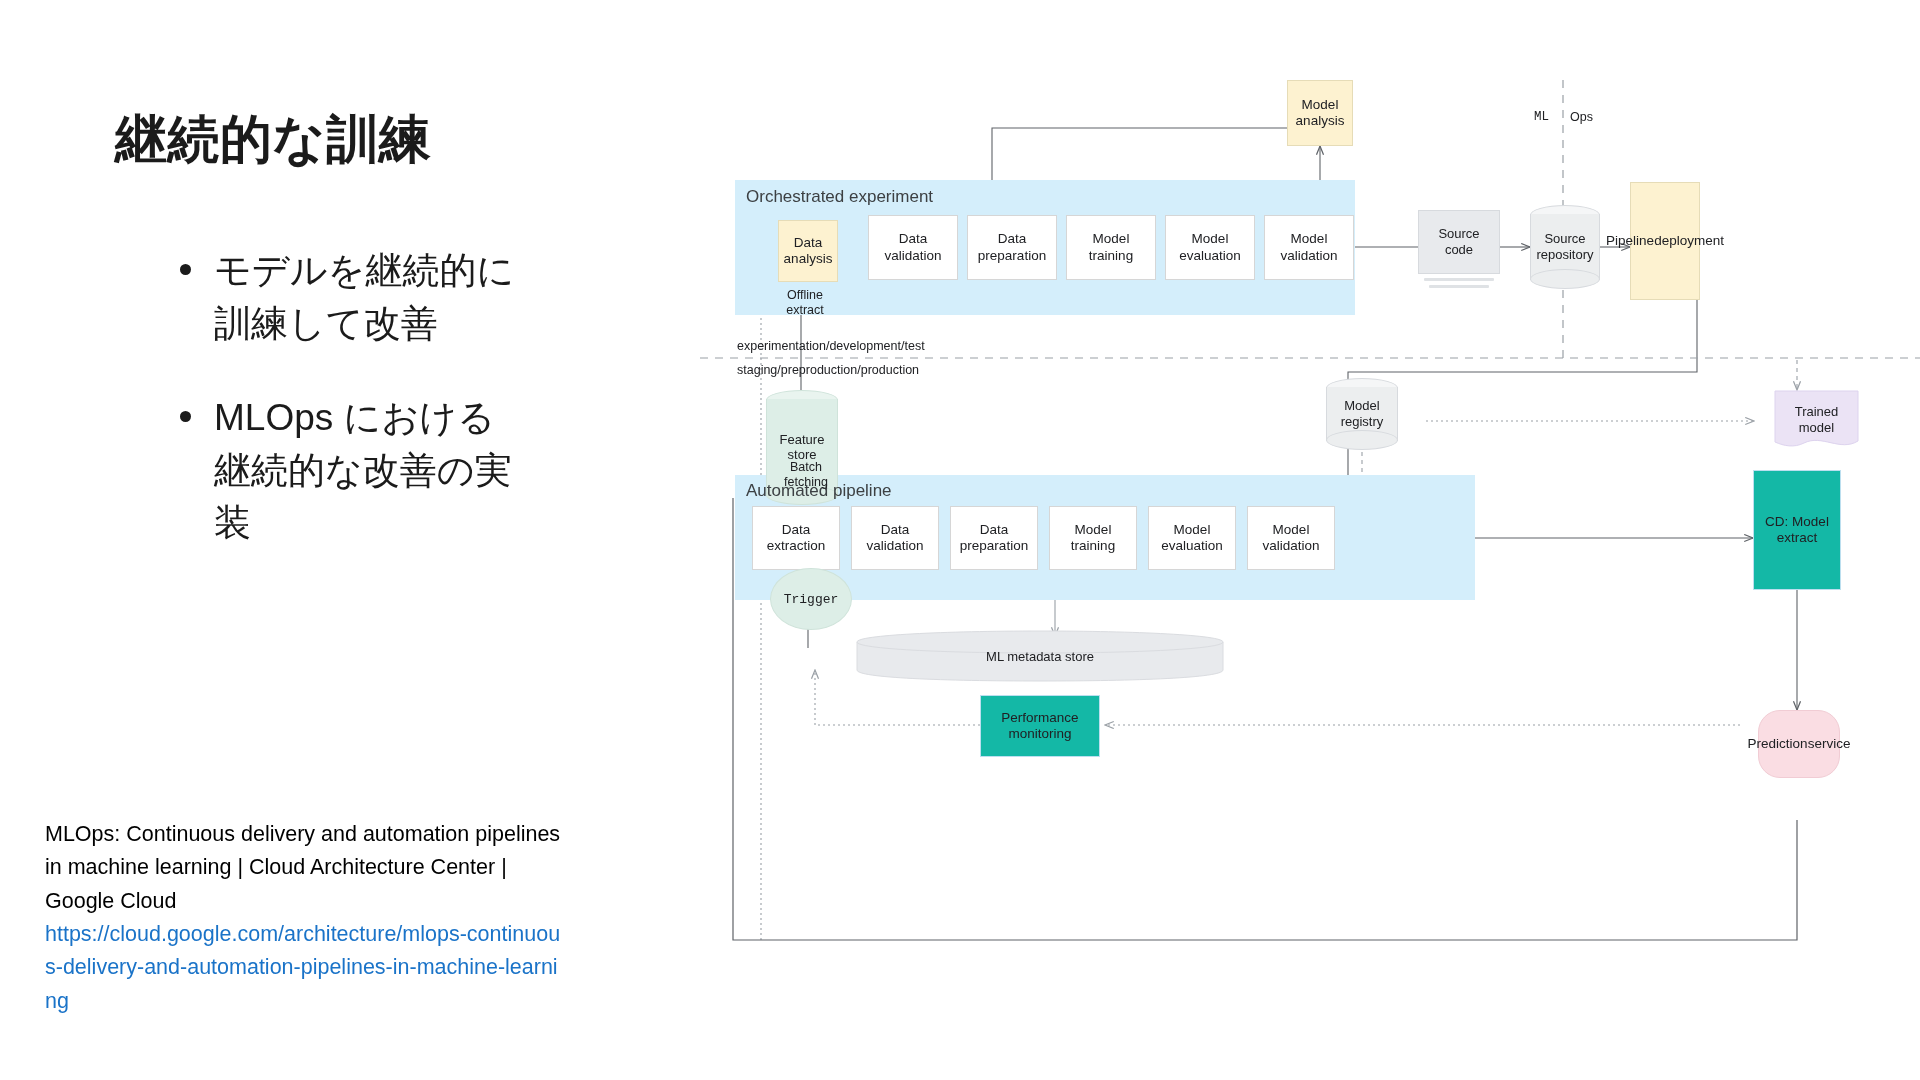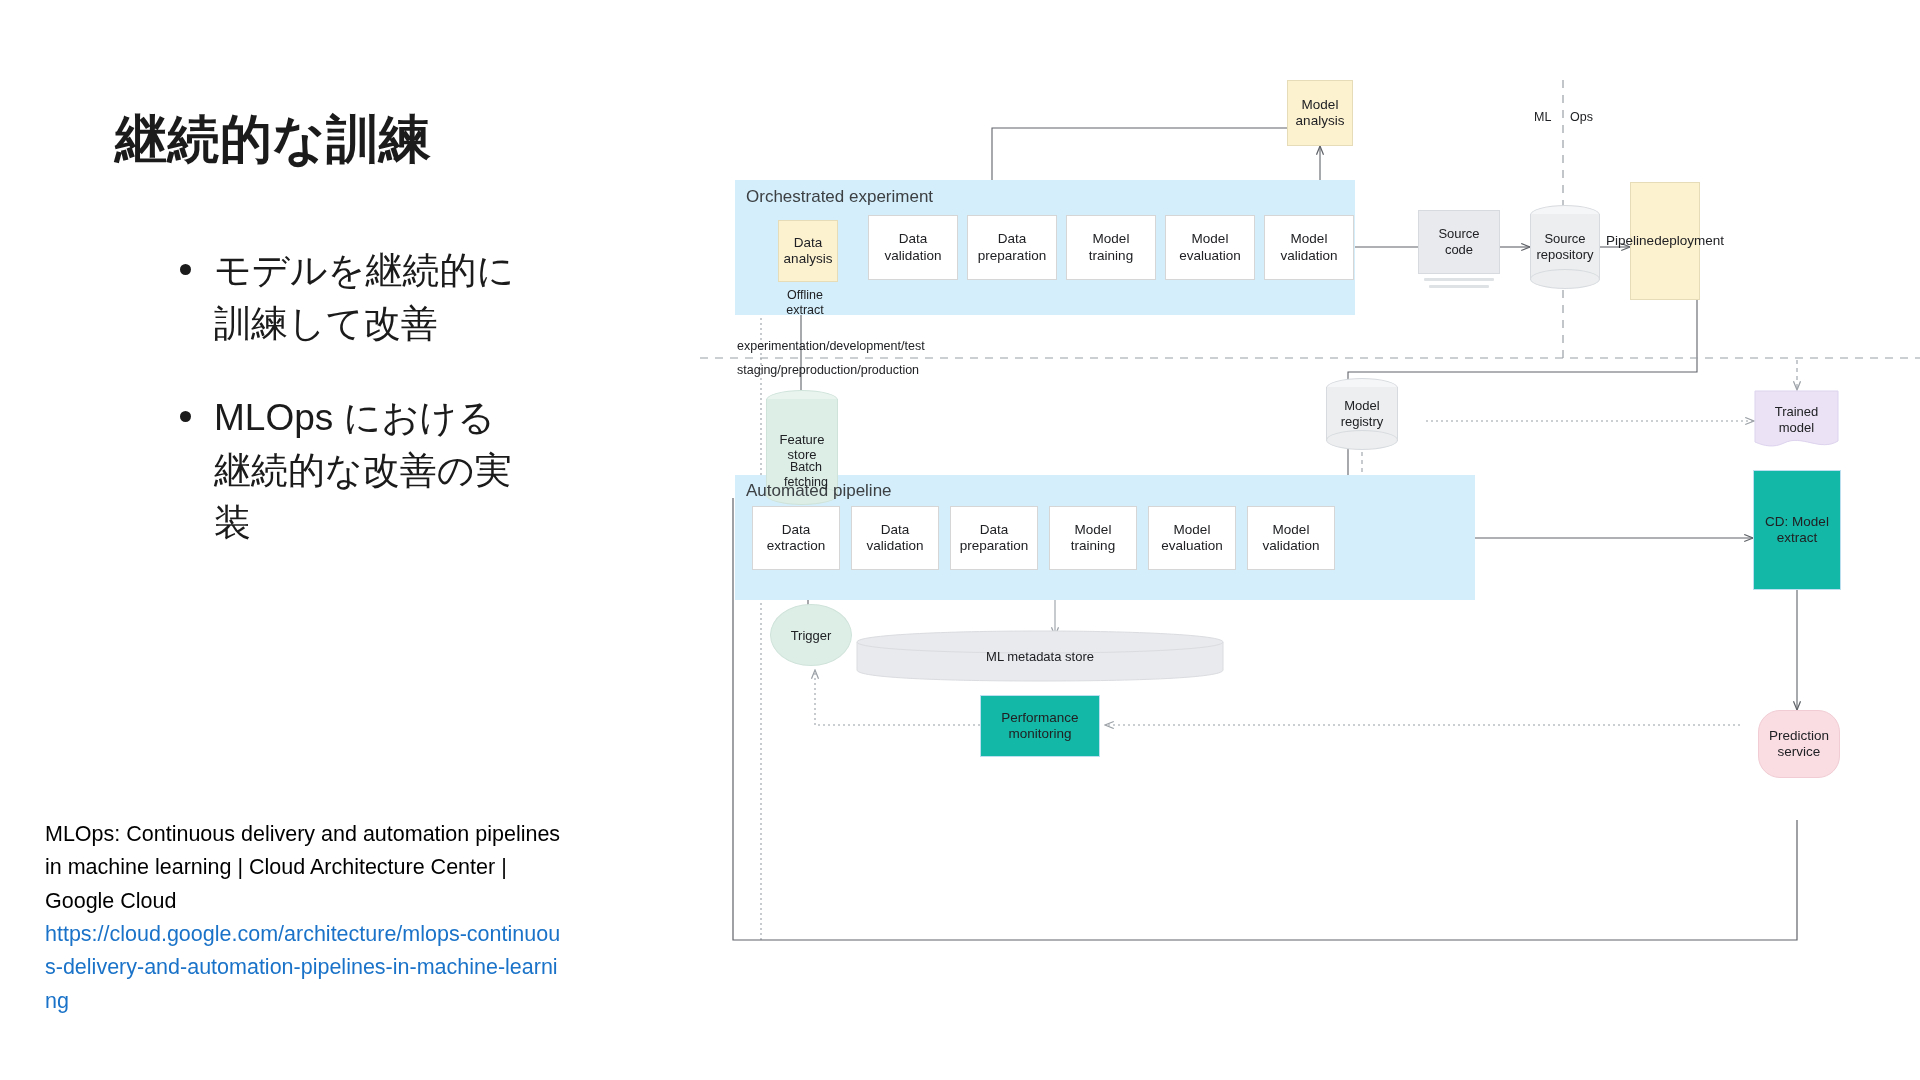--- a/index.html
+++ b/index.html
@@ -97,21 +97,21 @@
     background:#e8eaed;border:1px solid #d7dade;
     display:flex;align-items:center;justify-content:center;text-align:center;
     font-size:13px;line-height:1.22;color:#202124;
   }
   .stackdoc .l1,.stackdoc .l2{
     position:absolute;height:3px;background:#dfe2e5;border-radius:1px;
   }
   .stackdoc .l1{left:6px;right:6px;bottom:9px;}
   .stackdoc .l2{left:11px;right:11px;bottom:2px;}
   
-  .wavydoc{position:absolute;z-index:3;}
+  .wavydoc{position:absolute;z-index:3;margin-left:20px;}
   .wavydoc .lbl{
     position:absolute;left:0;right:0;top:26%;
     text-align:center;font-size:13px;line-height:1.22;color:#202124;
   }
 </style>
 </head>
 <body>
 
 <div id="slide-left">
 
@@ -208,21 +208,21 @@
   </svg>
 
   <div class="group-band" style="left:35px;top:120px;width:620px;height:135px;"></div>
   <div class="group-label" style="left:46px;top:127px;">Orchestrated experiment</div>
 
   <div class="group-band" style="left:35px;top:415px;width:740px;height:125px;"></div>
   <div class="group-label" style="left:46px;top:421px;">Automated pipeline</div>
 
   <div class="zone-label" style="left:37px;top:279px;">experimentation/development/test</div>
   <div class="zone-label" style="left:37px;top:303px;">staging/preproduction/production</div>
-  <div class="mlops-label" style="left:834px;top:50px;">ML</div>
+  <div class="mlops-label" style="left:834px;top:50px;font-family:Liberation Mono, monospace;">ML</div>
   <div class="mlops-label" style="left:870px;top:50px;">Ops</div>
 
   <div class="node yellow" style="left:78px;top:160px;width:60px;height:62px;flex-direction:column;">
     <span>Data</span>
     <span>analysis</span>
   </div>
 
   <div class="node yellow" style="left:587px;top:20px;width:66px;height:66px;flex-direction:column;">
     <span>Model</span>
     <span>analysis</span>
@@ -352,22 +352,22 @@
       <path d="M2,12 C2,19 90,23 185,23 C280,23 368,19 368,12" fill="none" stroke="#dadce0" stroke-width="1"></path>
     </svg>
     <div style="position:absolute;left:0;right:0;top:50%;transform:translateY(-50%);text-align:center;font-size:13px;color:#202124;">ML metadata store</div>
   </div>
 
   <div class="node bluebox" style="left:280px;top:635px;width:120px;height:62px;flex-direction:column;">
     <span>Performance</span>
     <span>monitoring</span>
   </div>
 
-  <div class="node pink" style="left:1058px;top:650px;width:82px;height:68px;flex-direction:column;">
+  <div class="node pink" style="left:1058px;top:650px;width:82px;height:68px;flex-direction:row;">
     <span>Prediction</span>
     <span>service</span>
   </div>
 
-  <div class="ellipse" style="left:70px;top:544px;width:80px;height:60px;">
+  <div class="ellipse" style="left:70px;top:508px;width:80px;height:60px;font-family:Liberation Mono, monospace;">
     <span>Trigger</span>
   </div>
 
 </div>
 
 </body></html>

